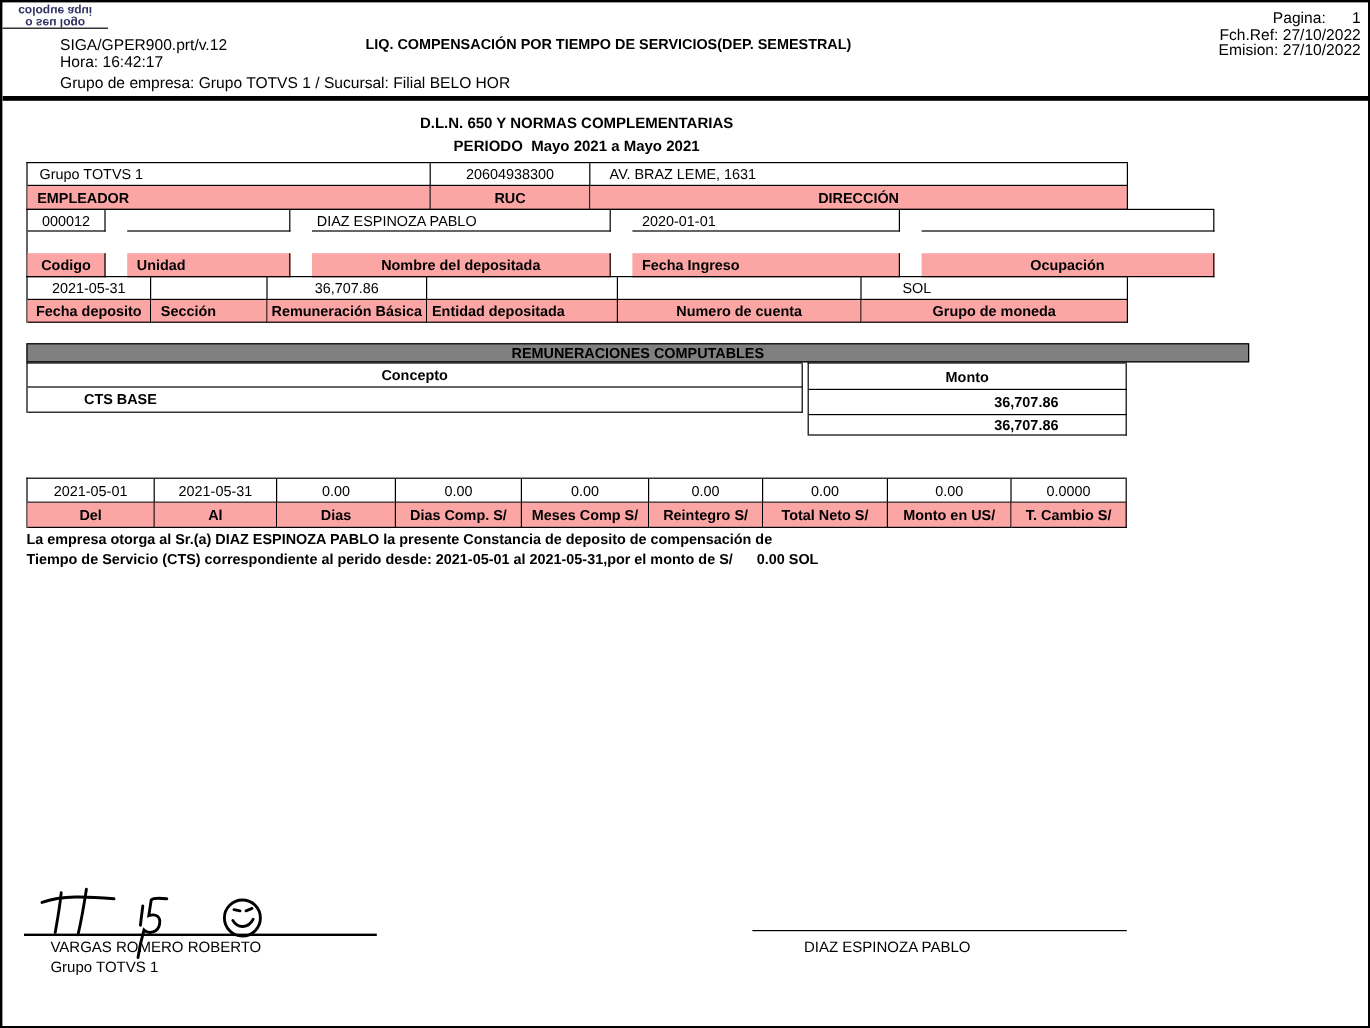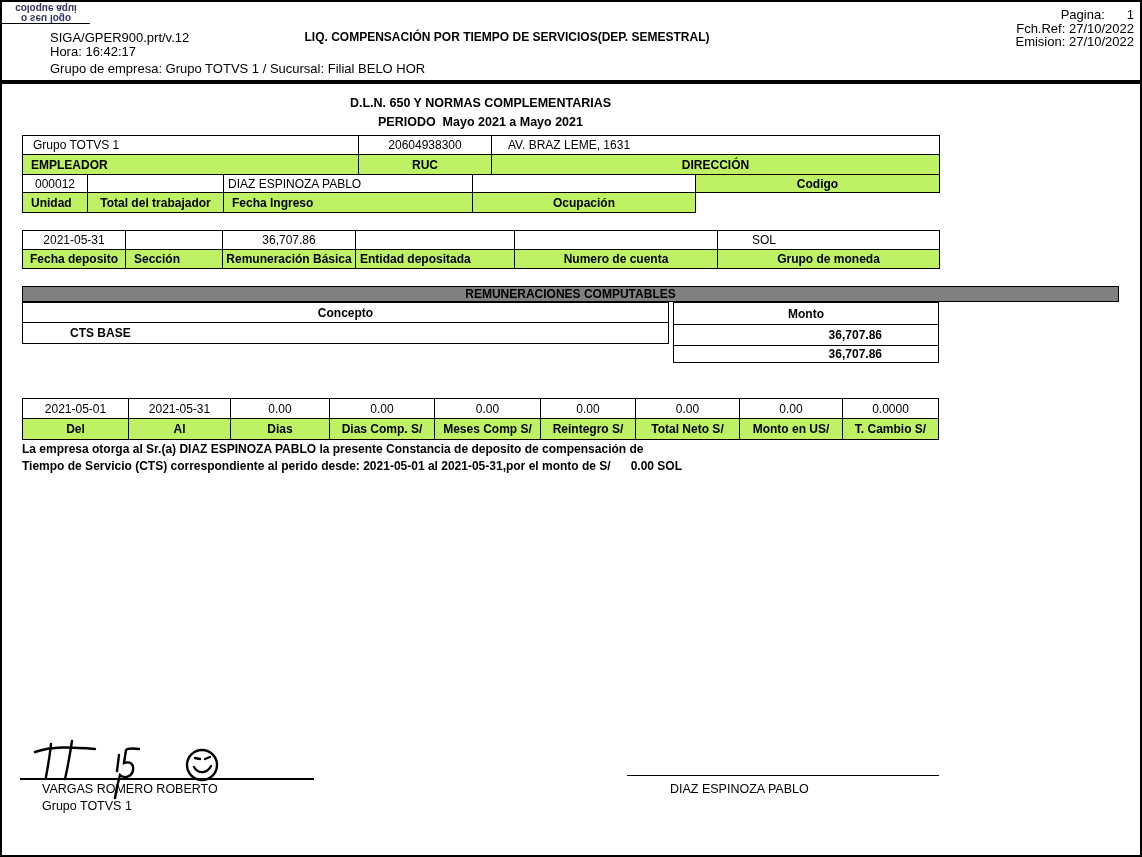--- a/index.html
+++ b/index.html
@@ -34,25 +34,25 @@
 
   .sub { position: absolute; left: 20px; width: 917px; text-align: center; font-weight: bold; font-size: 12.5px; }
 
   
   .tbl { position: absolute; display: grid; border-top: 1px solid #000; border-left: 1px solid #000; }
   .cell {
     border-right: 1px solid #000; border-bottom: 1px solid #000;
     font-size: 12px; display: flex; align-items: center;
     white-space: nowrap; overflow: hidden; padding: 0 2px;
   }
-  .cell.gray { background: #bef264; font-weight: bold; }
+  .cell.gray { background: #fca5a5; font-weight: bold; }
   .cell.center { justify-content: center; }
   .cell.right { justify-content: flex-end; }
   .titlebar {
-    position: absolute; left: 20px; width: 1097px; height: 16px;
+    position: absolute; left: 20px; width: 1019px; height: 16px;
     background: #808080; border: 1px solid #000;
     display: flex; align-items: center; justify-content: center;
     font-size: 12px; font-weight: bold;
   }
   .bold { font-weight: bold; }
 
   .constancia { position: absolute; left: 20px; font-size: 12px; font-weight: bold; }
 
   .sig-line { position: absolute; background: #000; }
   .sig-text { position: absolute; font-size: 12.5px; }
@@ -90,28 +90,29 @@
 
   <div class="tbl" style="left:20px; top:133px; grid-template-columns:336px 133px 448px; grid-auto-rows:19px 20px;">
     <div class="cell" style="padding-left:10px;">Grupo TOTVS 1</div>
     <div class="cell center">20604938300</div>
     <div class="cell" style="padding-left:16px;">AV. BRAZ LEME, 1631</div>
     <div class="cell gray" style="padding-left:8px;">EMPLEADOR</div>
     <div class="cell gray center">RUC</div>
     <div class="cell gray center">DIRECCIÓN</div>
   </div>
 
-  <div class="tbl" style="left:20px; top:172px; grid-template-columns:65px 136px 249px 223px 244px; grid-auto-rows:18px 20px;">
+  <div class="tbl" style="left:20px; top:172px; grid-template-columns:65px 136px 249px 223px 244px; grid-auto-rows:18px 20px;gap:18px;">
     <div class="cell center">000012</div>
     <div class="cell"></div>
     <div class="cell" style="padding-left:4px;">DIAZ ESPINOZA PABLO</div>
+    <div class="cell" style="padding-left:8px;">2020-01-01</div>
     <div class="cell"></div>
     <div class="cell gray center">Codigo</div>
     <div class="cell gray" style="padding-left:8px;">Unidad</div>
-    <div class="cell gray center">Total del trabajador</div>
+    <div class="cell gray center">Nombre del depositada</div>
     <div class="cell gray" style="padding-left:8px;">Fecha Ingreso</div>
     <div class="cell gray center">Ocupación</div>
   </div>
 
   <div class="tbl" style="left:20px; top:228px; grid-template-columns:103px 97px 133px 159px 203px 222px; grid-auto-rows:19px 19px;">
     <div class="cell center">2021-05-31</div>
     <div class="cell"></div>
     <div class="cell center">36,707.86</div>
     <div class="cell"></div>
     <div class="cell"></div>

